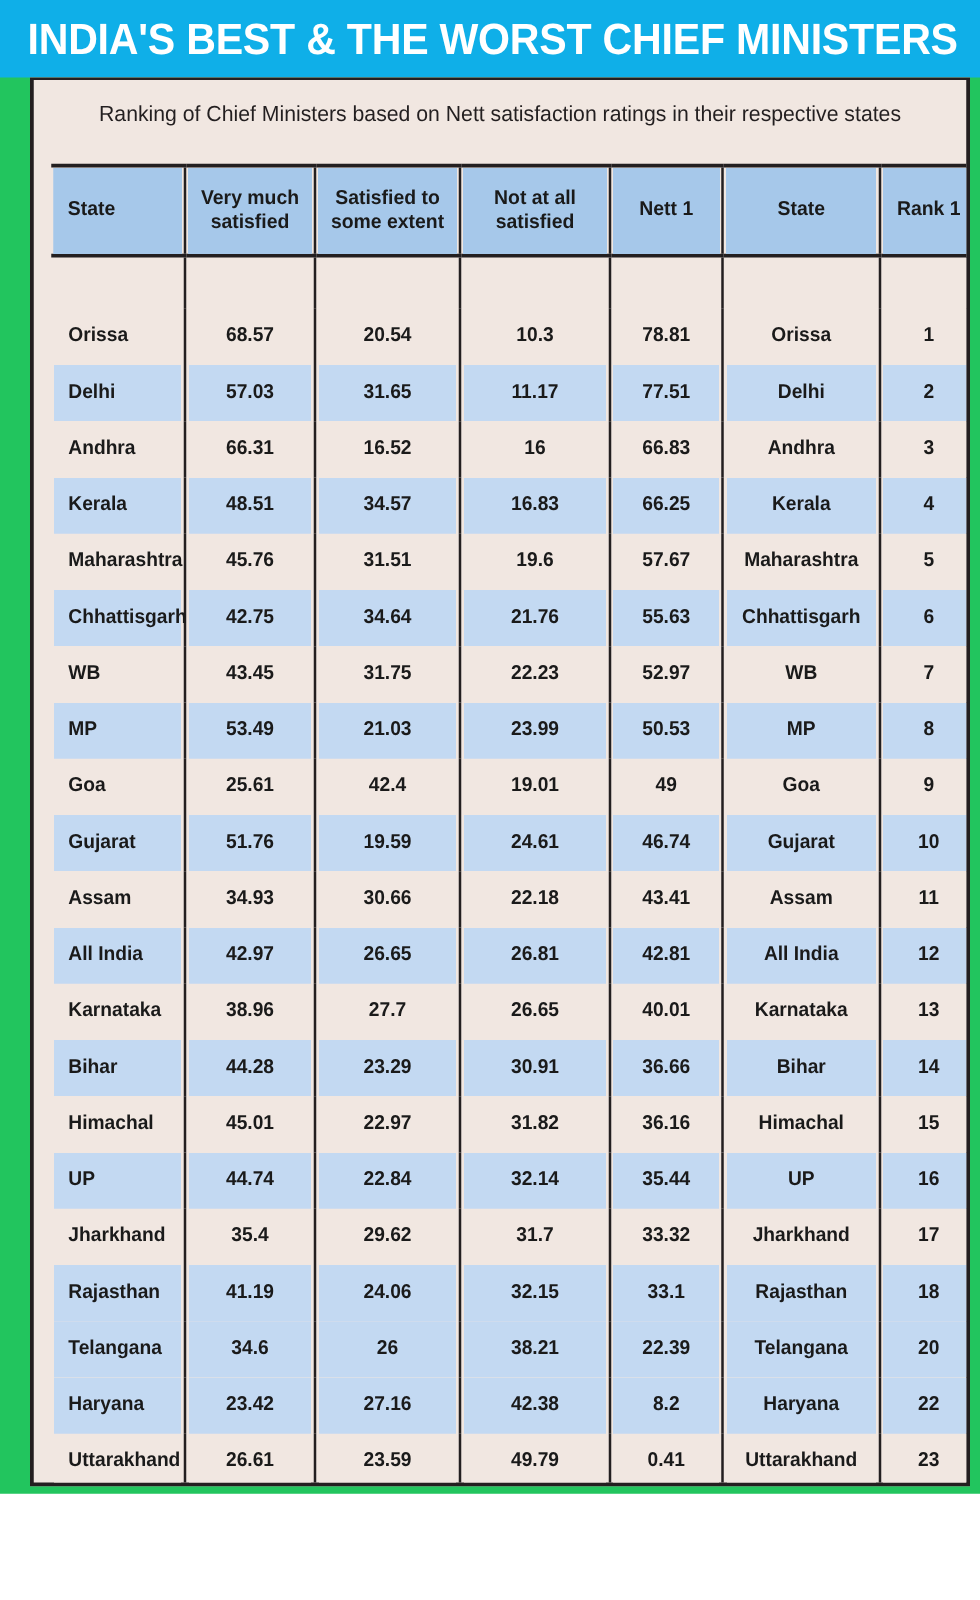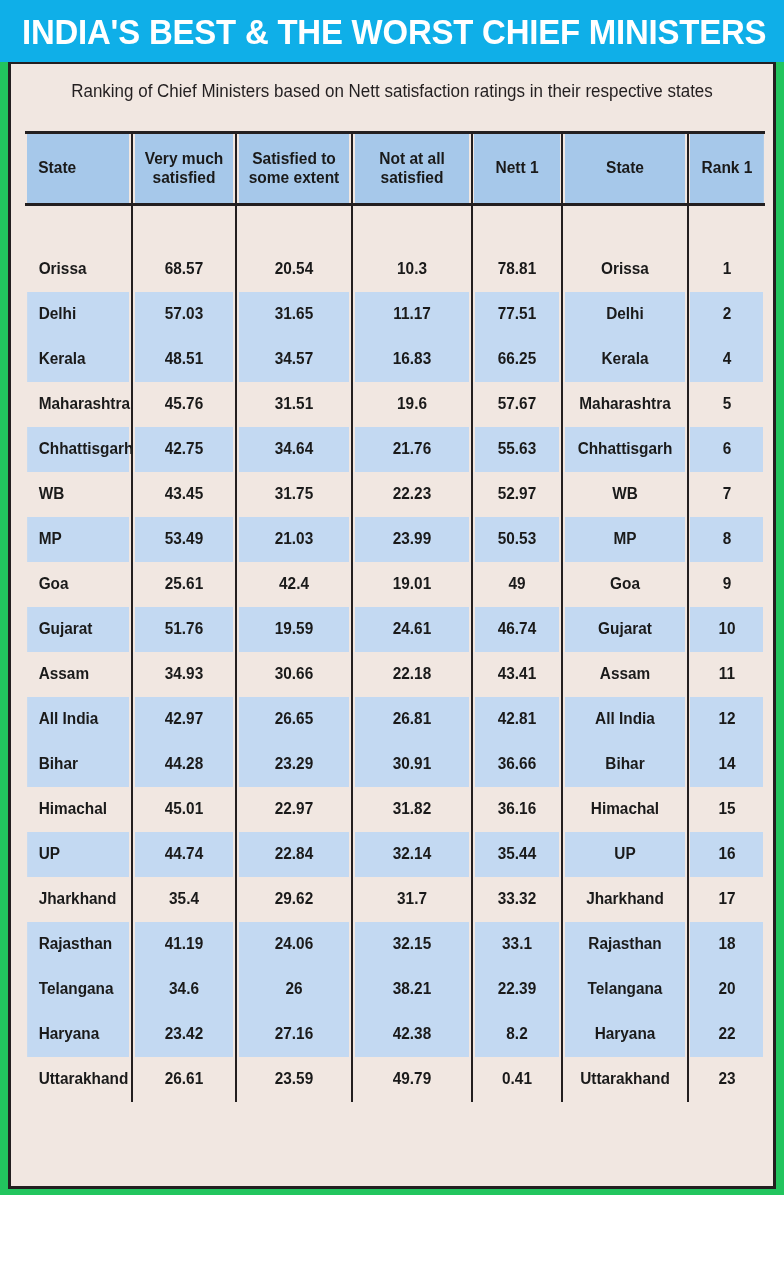--- a/index.html
+++ b/index.html
@@ -43,21 +43,21 @@
     line-height: 1;
     letter-spacing: -0.2px;
     transform: scaleX(0.94);
     transform-origin: left center;
     white-space: nowrap;
   }
 
   
   .body-frame {
     flex: 1 1 auto;
-    margin: 0 8px 6px 8px;
+    margin: 0 8px 6px 24px;
     border: 3px solid #231f20;
     border-top: 2px solid #231f20;
     background: #F1E7E1;
     box-sizing: border-box;
     display: flex;
     flex-direction: column;
     overflow: hidden;
   }
 
   
@@ -217,20 +217,29 @@
             </tr>
             <tr class="row-blue">
               <td>Delhi</td>
               <td>57.03</td>
               <td>31.65</td>
               <td>11.17</td>
               <td>77.51</td>
               <td>Delhi</td>
               <td>2</td>
             </tr>
+            <tr class="row-beige">
+              <td>Andhra</td>
+              <td>66.31</td>
+              <td>16.52</td>
+              <td>16</td>
+              <td>66.83</td>
+              <td>Andhra</td>
+              <td>3</td>
+            </tr>
             <tr class="row-blue">
               <td>Kerala</td>
               <td>48.51</td>
               <td>34.57</td>
               <td>16.83</td>
               <td>66.25</td>
               <td>Kerala</td>
               <td>4</td>
             </tr>
             <tr class="row-beige">
@@ -298,20 +307,29 @@
             </tr>
             <tr class="row-blue">
               <td>All India</td>
               <td>42.97</td>
               <td>26.65</td>
               <td>26.81</td>
               <td>42.81</td>
               <td>All India</td>
               <td>12</td>
             </tr>
+            <tr class="row-beige">
+              <td>Karnataka</td>
+              <td>38.96</td>
+              <td>27.7</td>
+              <td>26.65</td>
+              <td>40.01</td>
+              <td>Karnataka</td>
+              <td>13</td>
+            </tr>
             <tr class="row-blue">
               <td>Bihar</td>
               <td>44.28</td>
               <td>23.29</td>
               <td>30.91</td>
               <td>36.66</td>
               <td>Bihar</td>
               <td>14</td>
             </tr>
             <tr class="row-beige">

